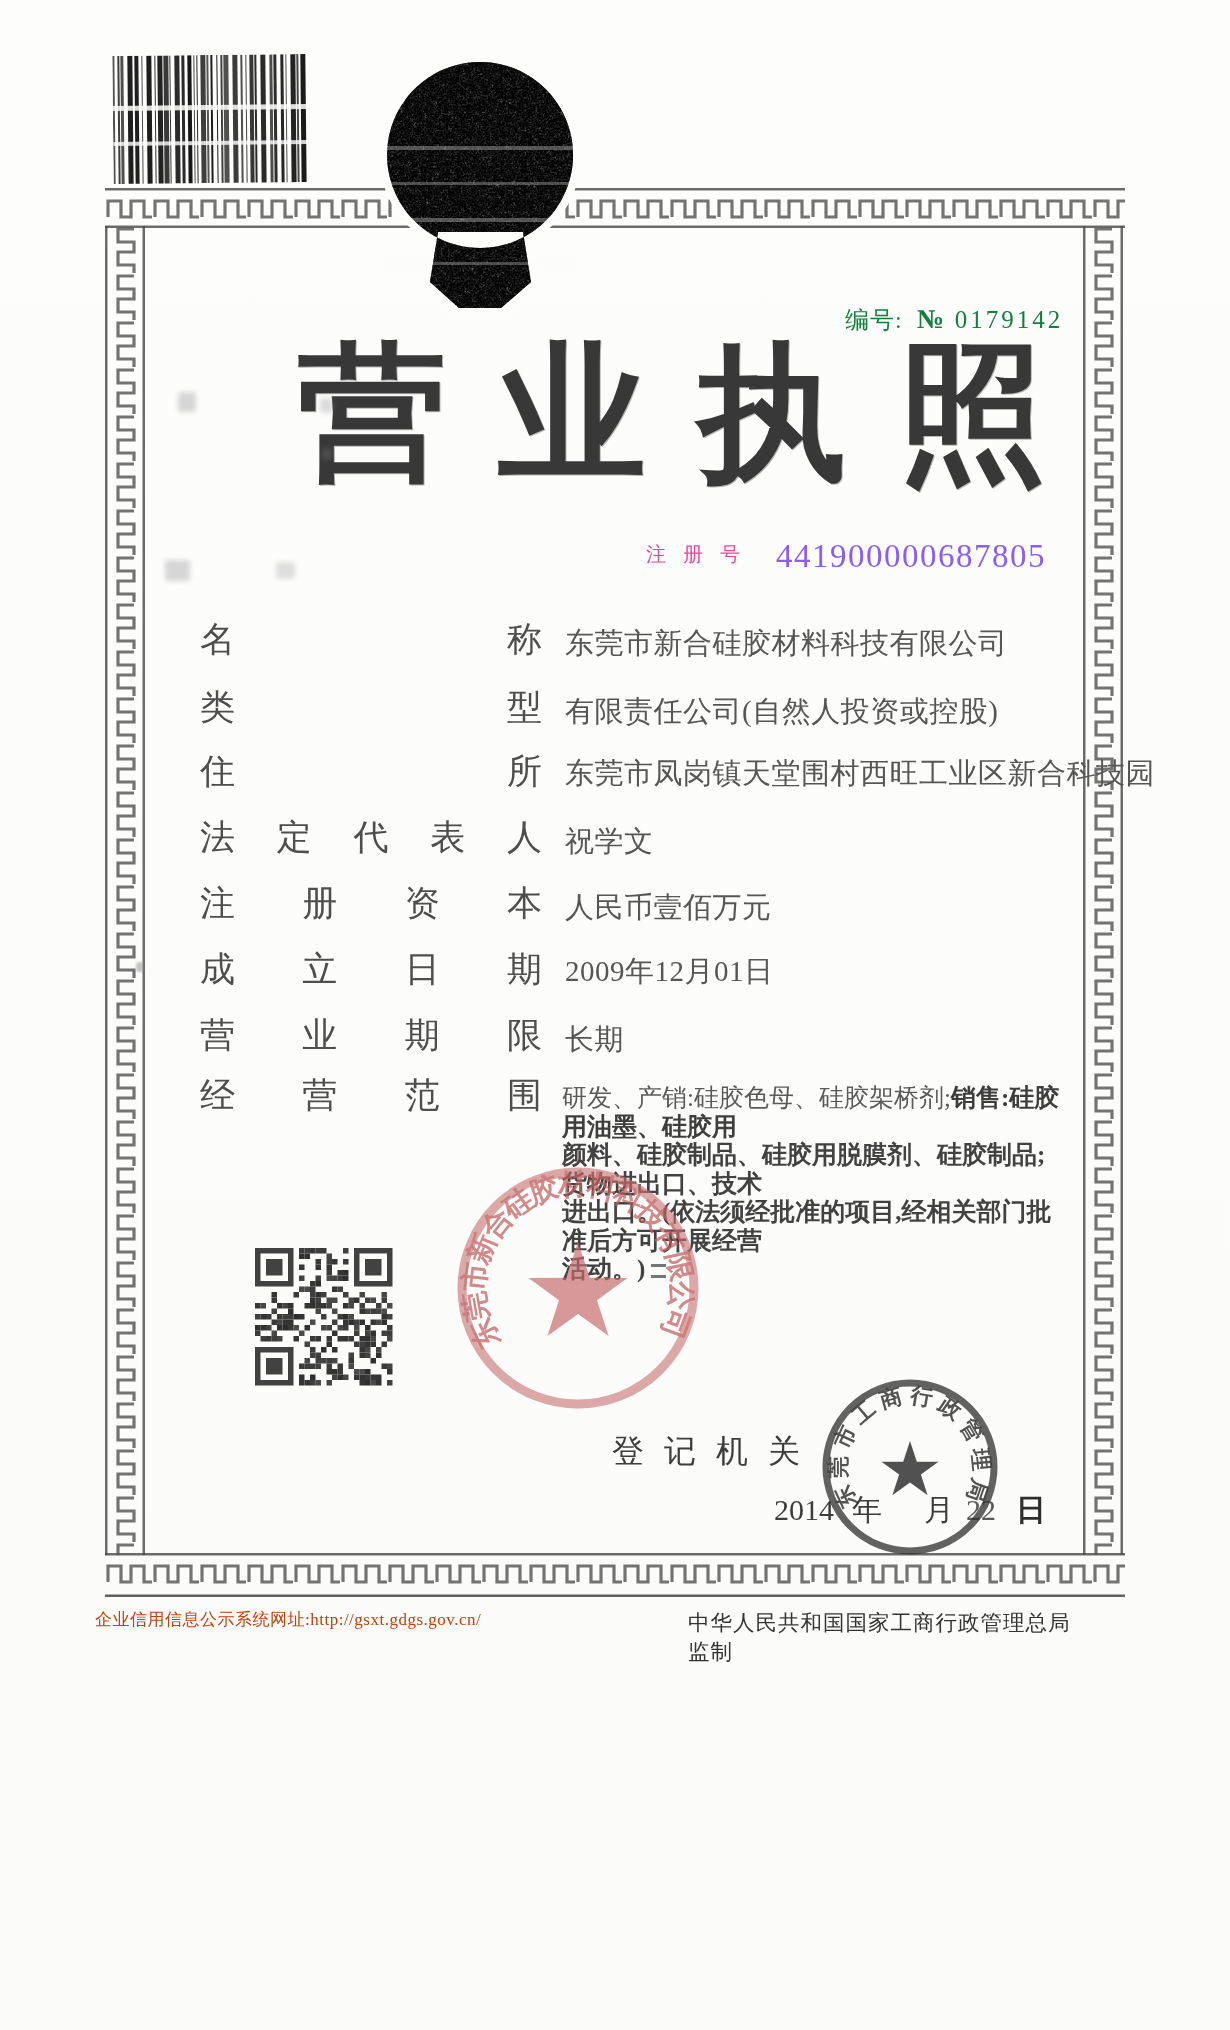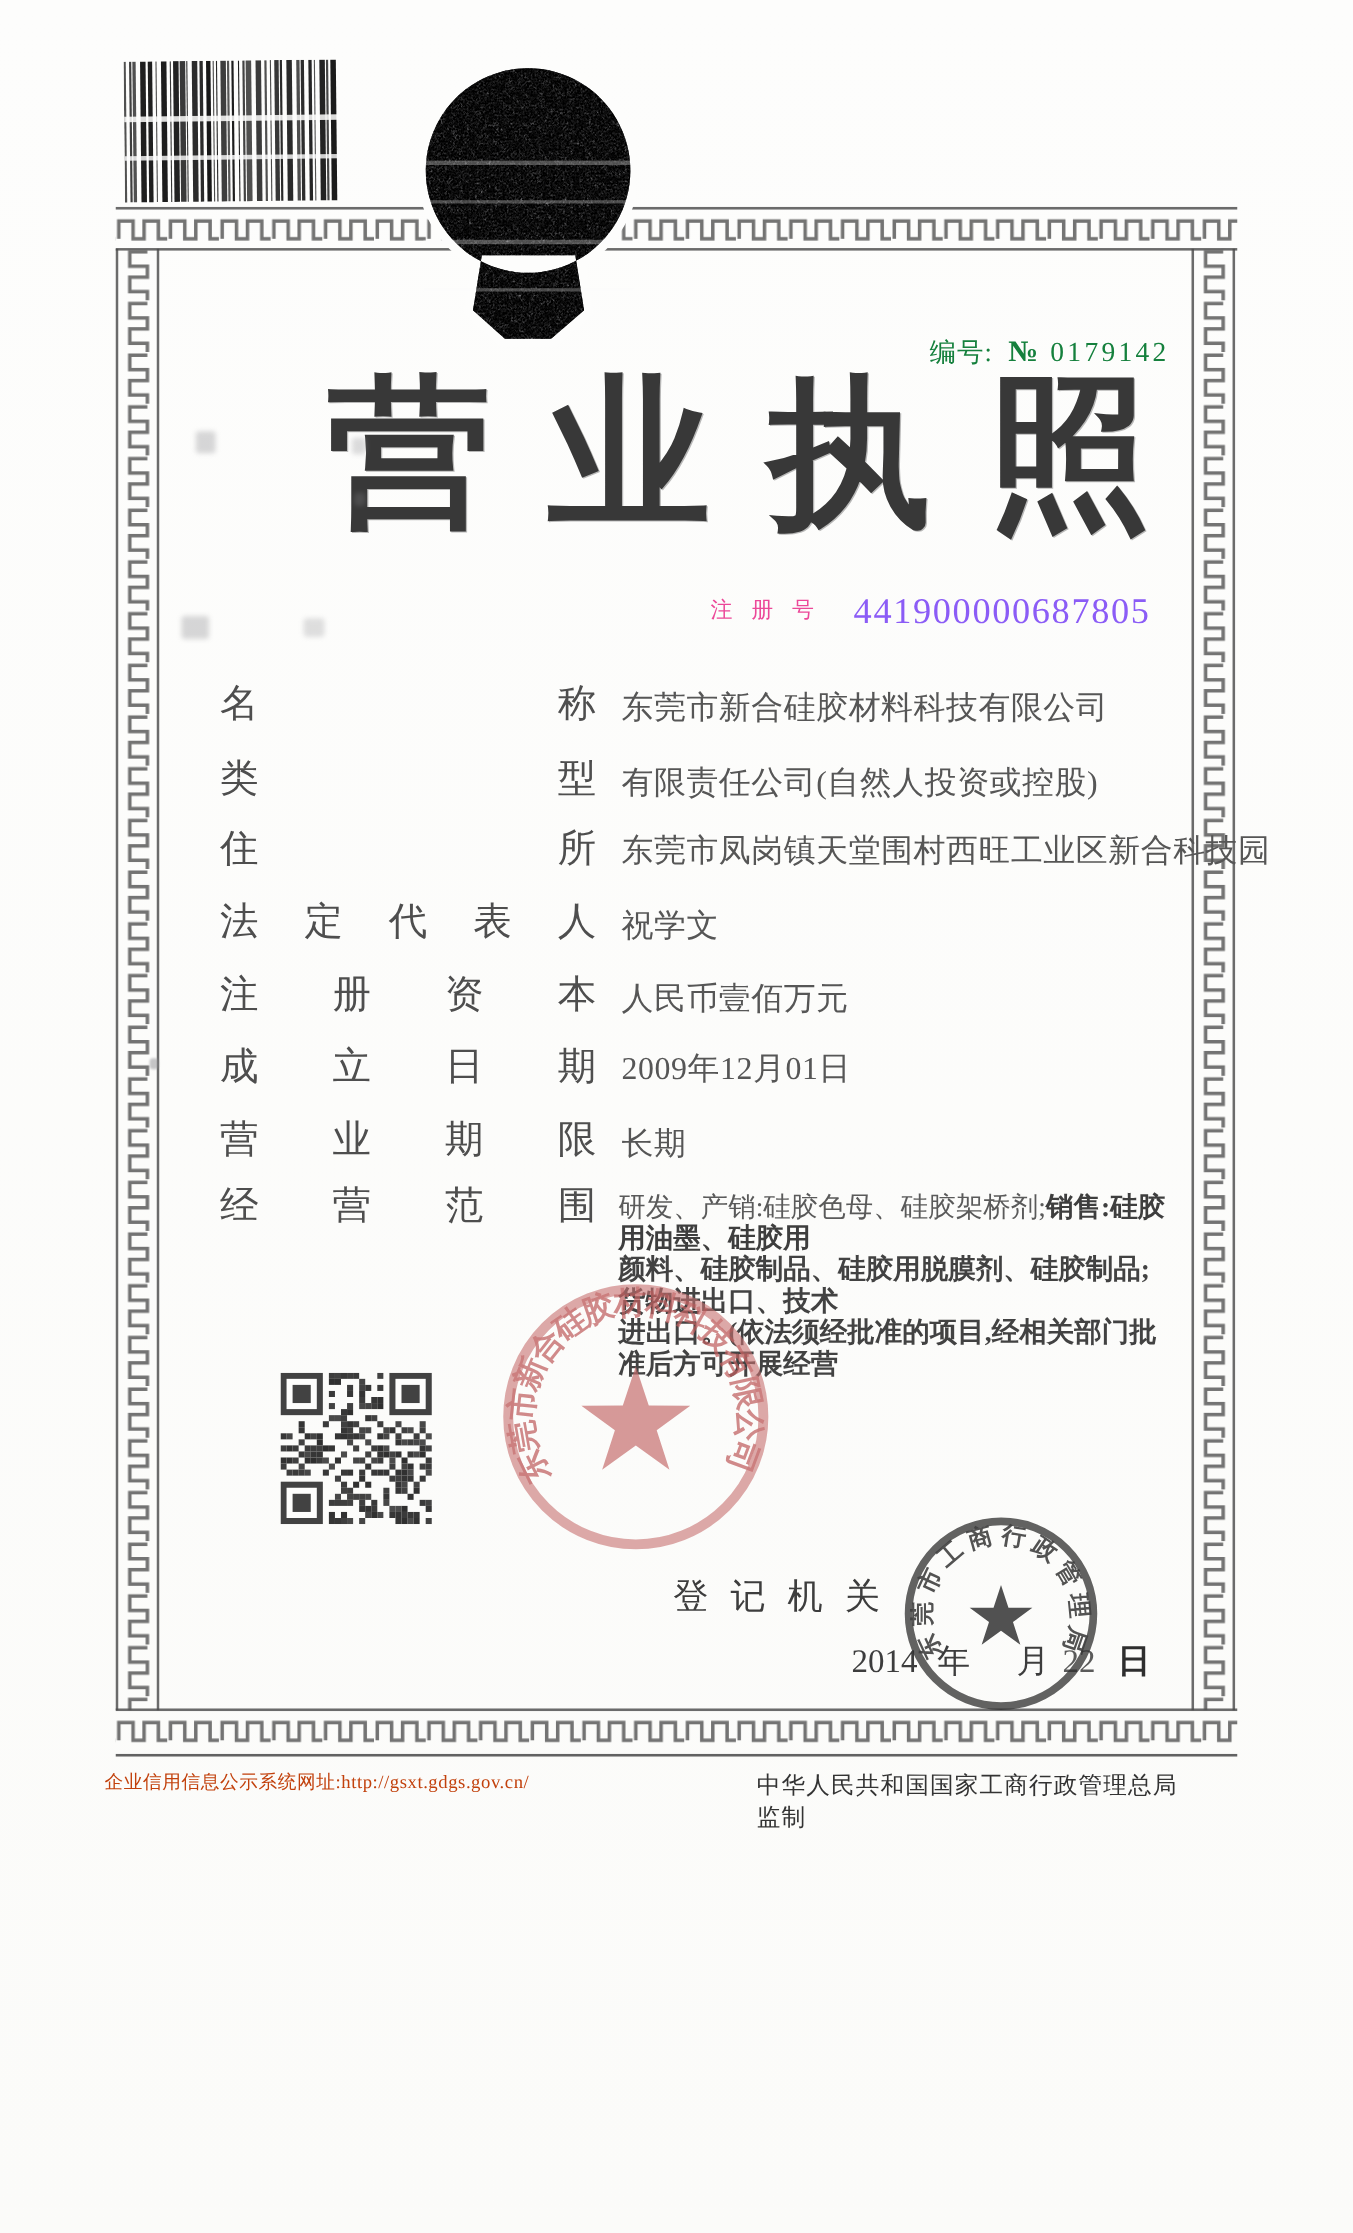--- a/index.html
+++ b/index.html
@@ -232,20 +232,21 @@
 <div class="flabel" style="top:1072px" data-justify="">
     <span>经</span>
     <span>营</span>
     <span>范</span>
     <span>围</span>
   </div>
 <div class="scope">
   <div><span>研发、产销:硅胶色母、硅胶架桥剂;</span><span class="b">销售:硅胶用油墨、硅胶用</span></div>
   <div class="l34">颜料、硅胶制品、硅胶用脱膜剂、硅胶制品;货物进出口、技术</div>
   <div class="l34">进出口。(依法须经批准的项目,经相关部门批准后方可开展经营</div>
+  <div class="l34"><span>活动。)</span><span class="scope-mark"></span></div>
 </div>
 
 <div class="abs" style="left:255px;top:1248px">
   <svg id="qr-svg" width="138" height="138">
       <rect x="44" y="0" width="5.5" height="5.5" fill="#2e2e2e" opacity="0.9295051165972836"></rect>
       <rect x="49.5" y="0" width="5.5" height="5.5" fill="#2e2e2e" opacity="0.9105794244329445"></rect>
       <rect x="55" y="0" width="5.5" height="5.5" fill="#2e2e2e" opacity="0.9471970199258066"></rect>
       <rect x="60.5" y="0" width="5.5" height="5.5" fill="#2e2e2e" opacity="0.921160663140472"></rect>
       <rect x="66" y="0" width="5.5" height="5.5" fill="#2e2e2e" opacity="0.9390230964985676"></rect>
       <rect x="88" y="0" width="5.5" height="5.5" fill="#2e2e2e" opacity="0.9069748290581628"></rect>

